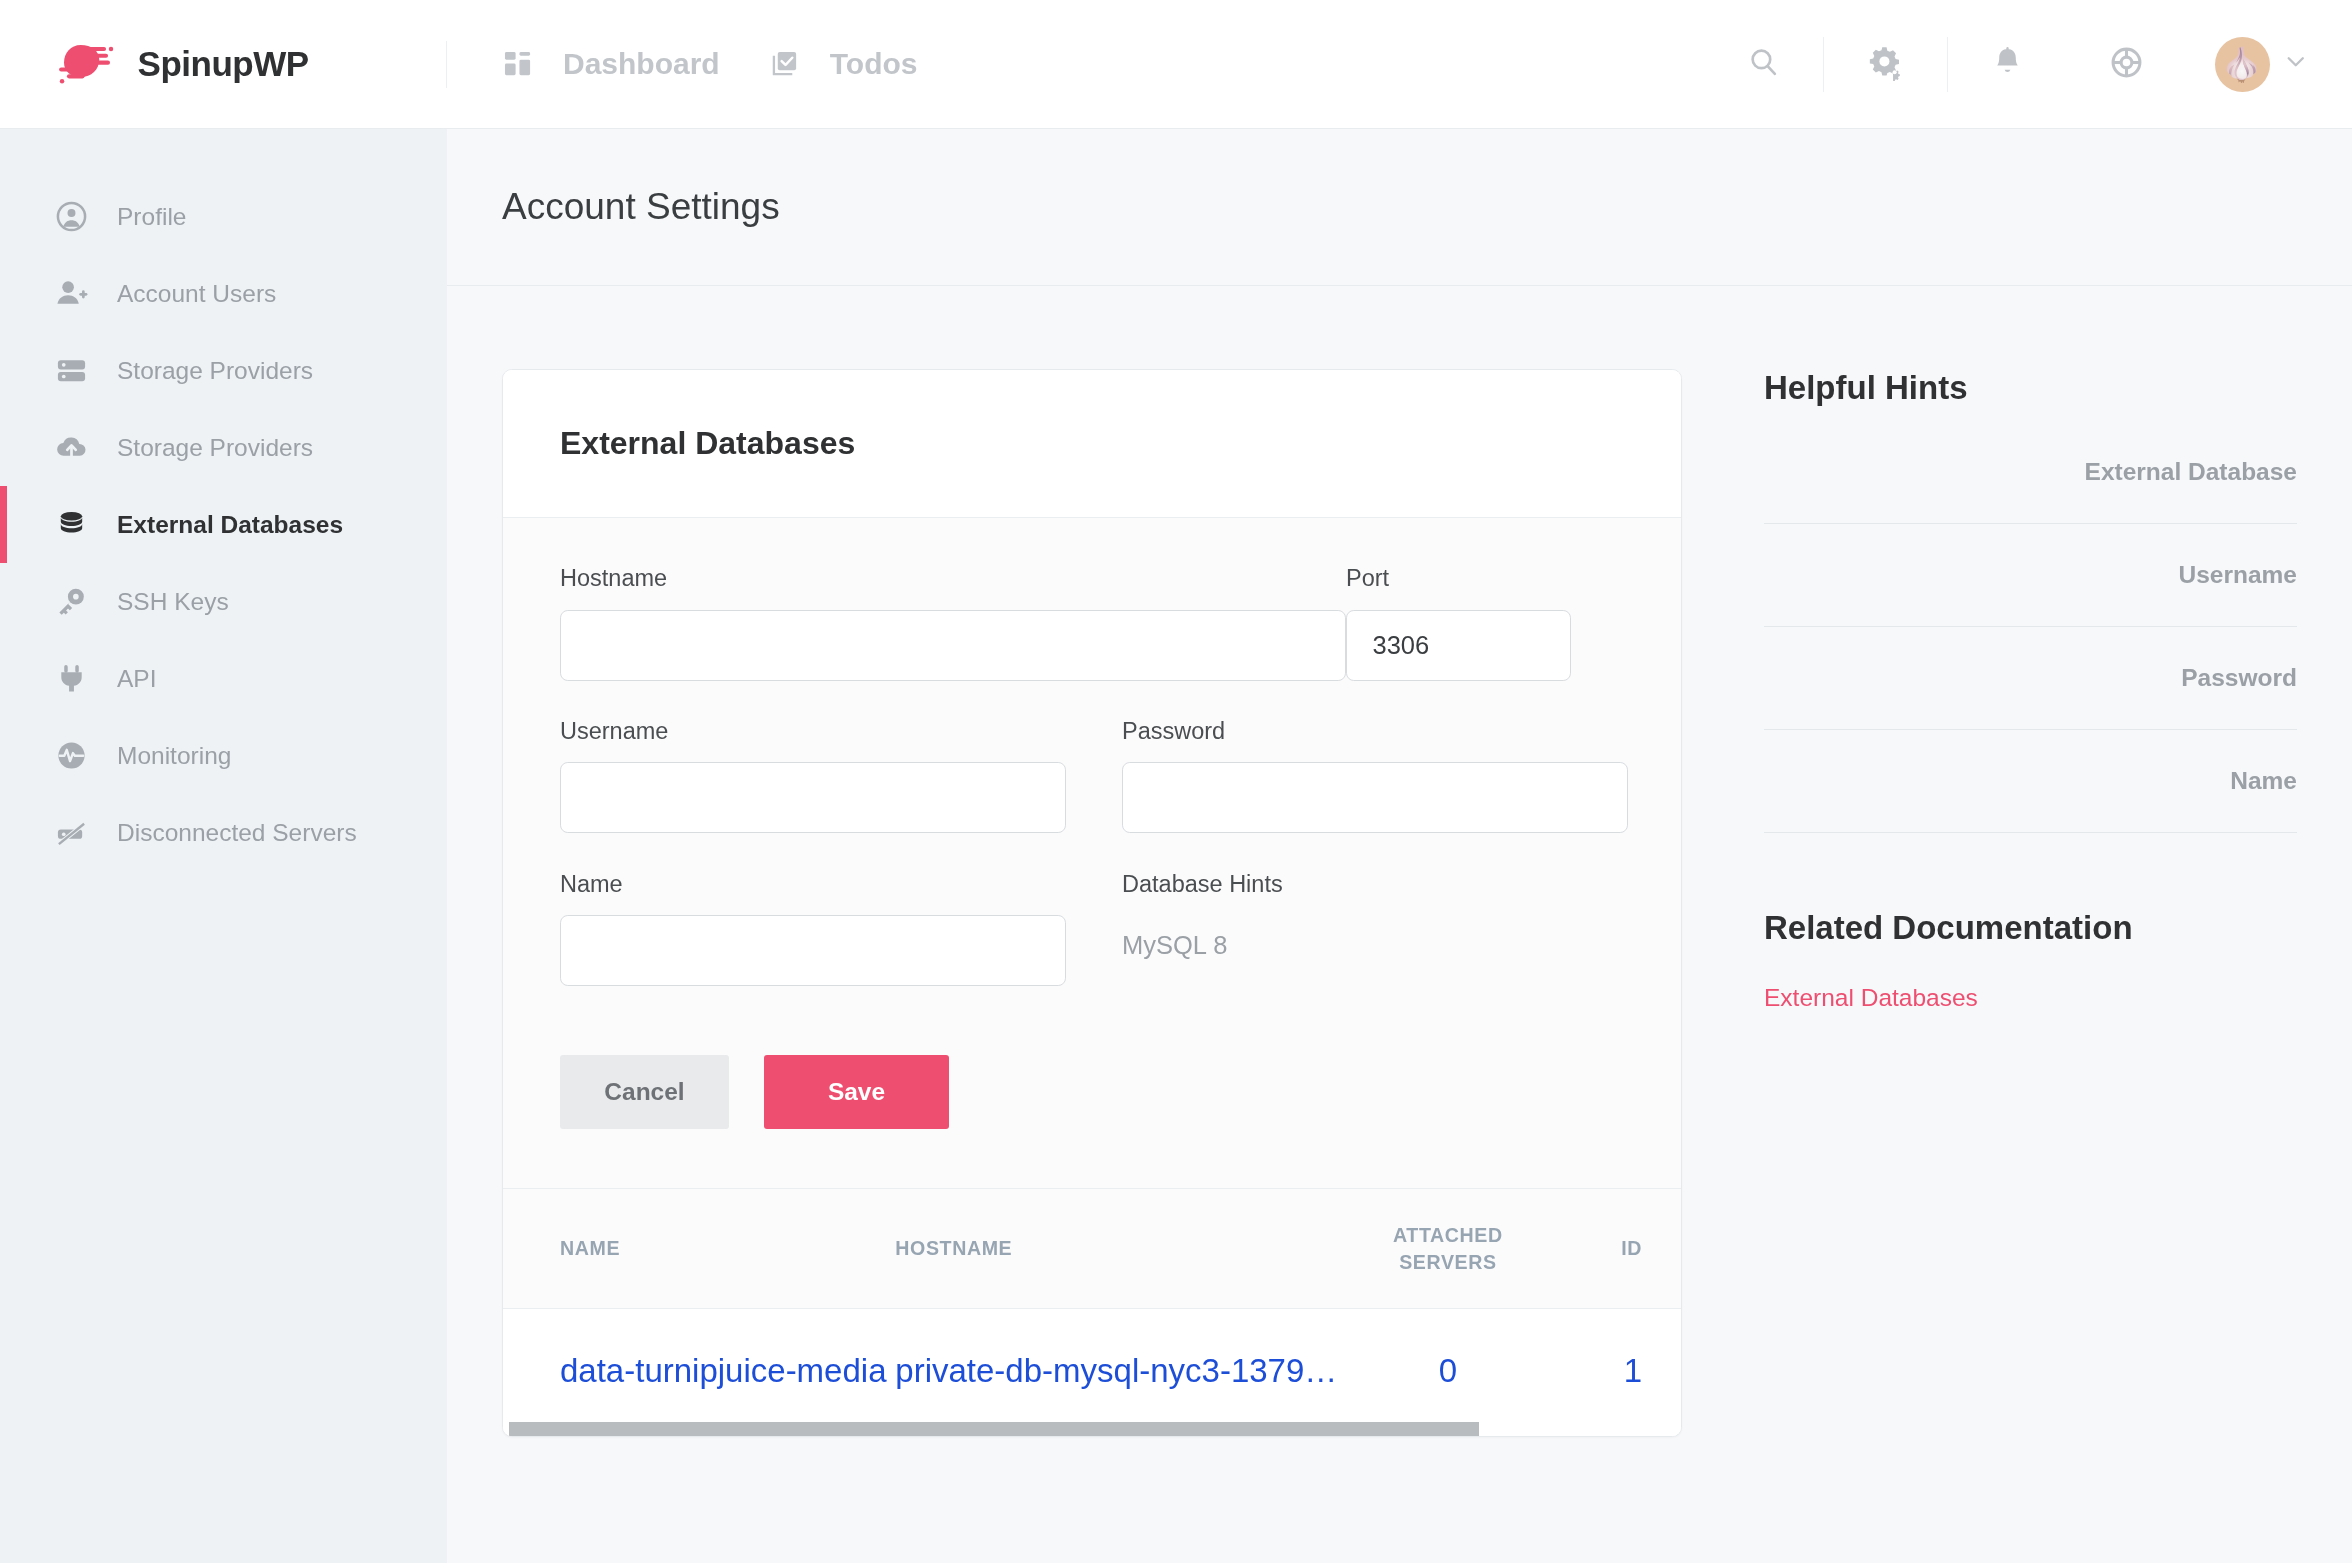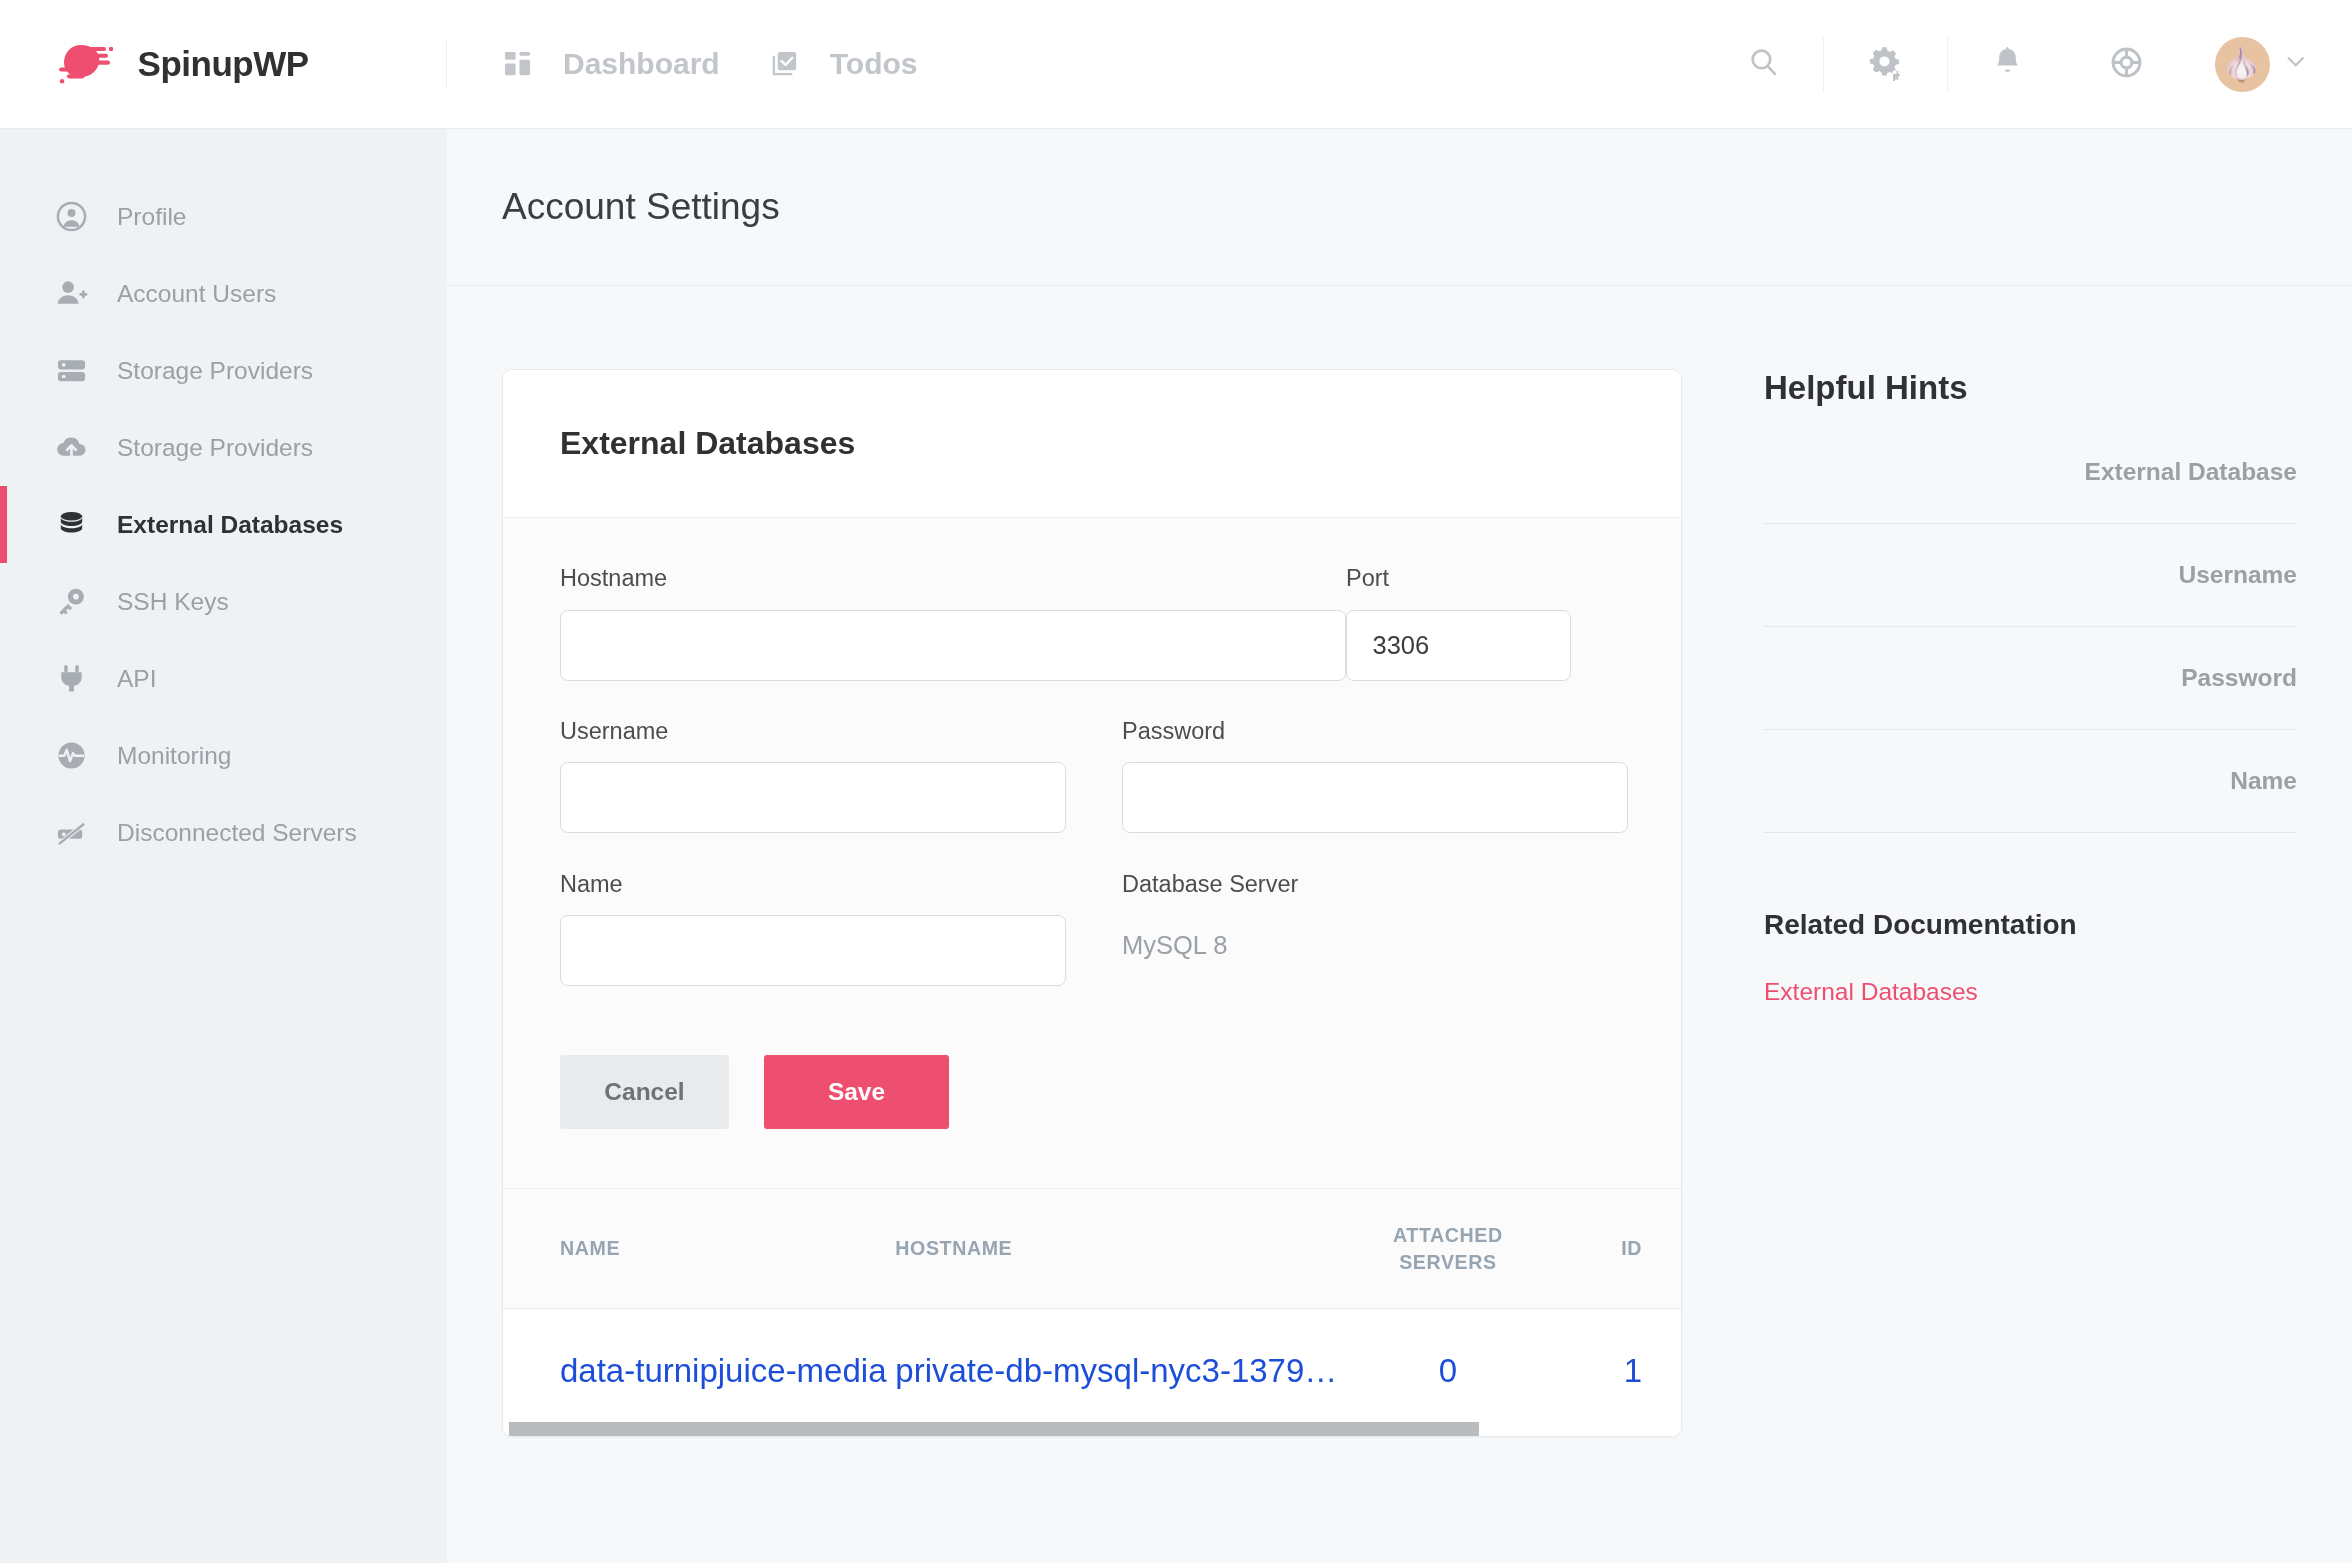--- a/index.html
+++ b/index.html
@@ -155,21 +155,21 @@
     height: 13.7px; width: 970px; background: #b9bcbf; border-radius: 0;
   }
   .hscroll-track {
     position: absolute; left: 0; right: 0; bottom: 0; height: 13.7px; background: transparent;
   }
 
   
   .rail-title { font-size: 33px; font-weight: bold; color: #2f3133; margin-bottom: 51px; }
   .hint { padding-bottom: 37px; border-bottom: 1px solid #e5e8eb; margin-bottom: 37px; text-align: right; }
   .hint-term { font-size: 24.5px; font-weight: bold; color: #9aa0a6; }
-  .rail-title2 { font-size: 28px; font-weight: bold; color: #2f3133; margin-top: 76px; margin-bottom: 37px; }
+  .rail-title2 { font-size: 33px; font-weight: bold; color: #2f3133; margin-top: 76px; margin-bottom: 37px; }
   .doc-link { font-size: 24.5px; color: #ee4f71; text-decoration: none; cursor: pointer; display: inline-block; }
 </style>
 </head>
 <body>
 
 <div class="app">
 
   <div class="topbar">
 
     <div class="brand">
@@ -421,21 +421,21 @@
                   <input class="fg-input" type="password" value="" style="">
                 </div>
               </div>
 
               <div class="form-row" style="margin-top:25.5px;">
                 <div class="fg w-half">
                   <label class="fg-label">Name</label>
                   <input class="fg-input" type="text" value="" style="">
                 </div>
                 <div class="fg w-half gap-half">
-                  <label class="fg-label">Database Server</label>
+                  <label class="fg-label">Database Hints</label>
                   <div class="static-val">MySQL 8</div>
                 </div>
               </div>
 
               <div class="btn-row">
                 <button class="btn btn-cancel">Cancel</button>
                 <button class="btn btn-save">Save</button>
               </div>
 
             </div>

